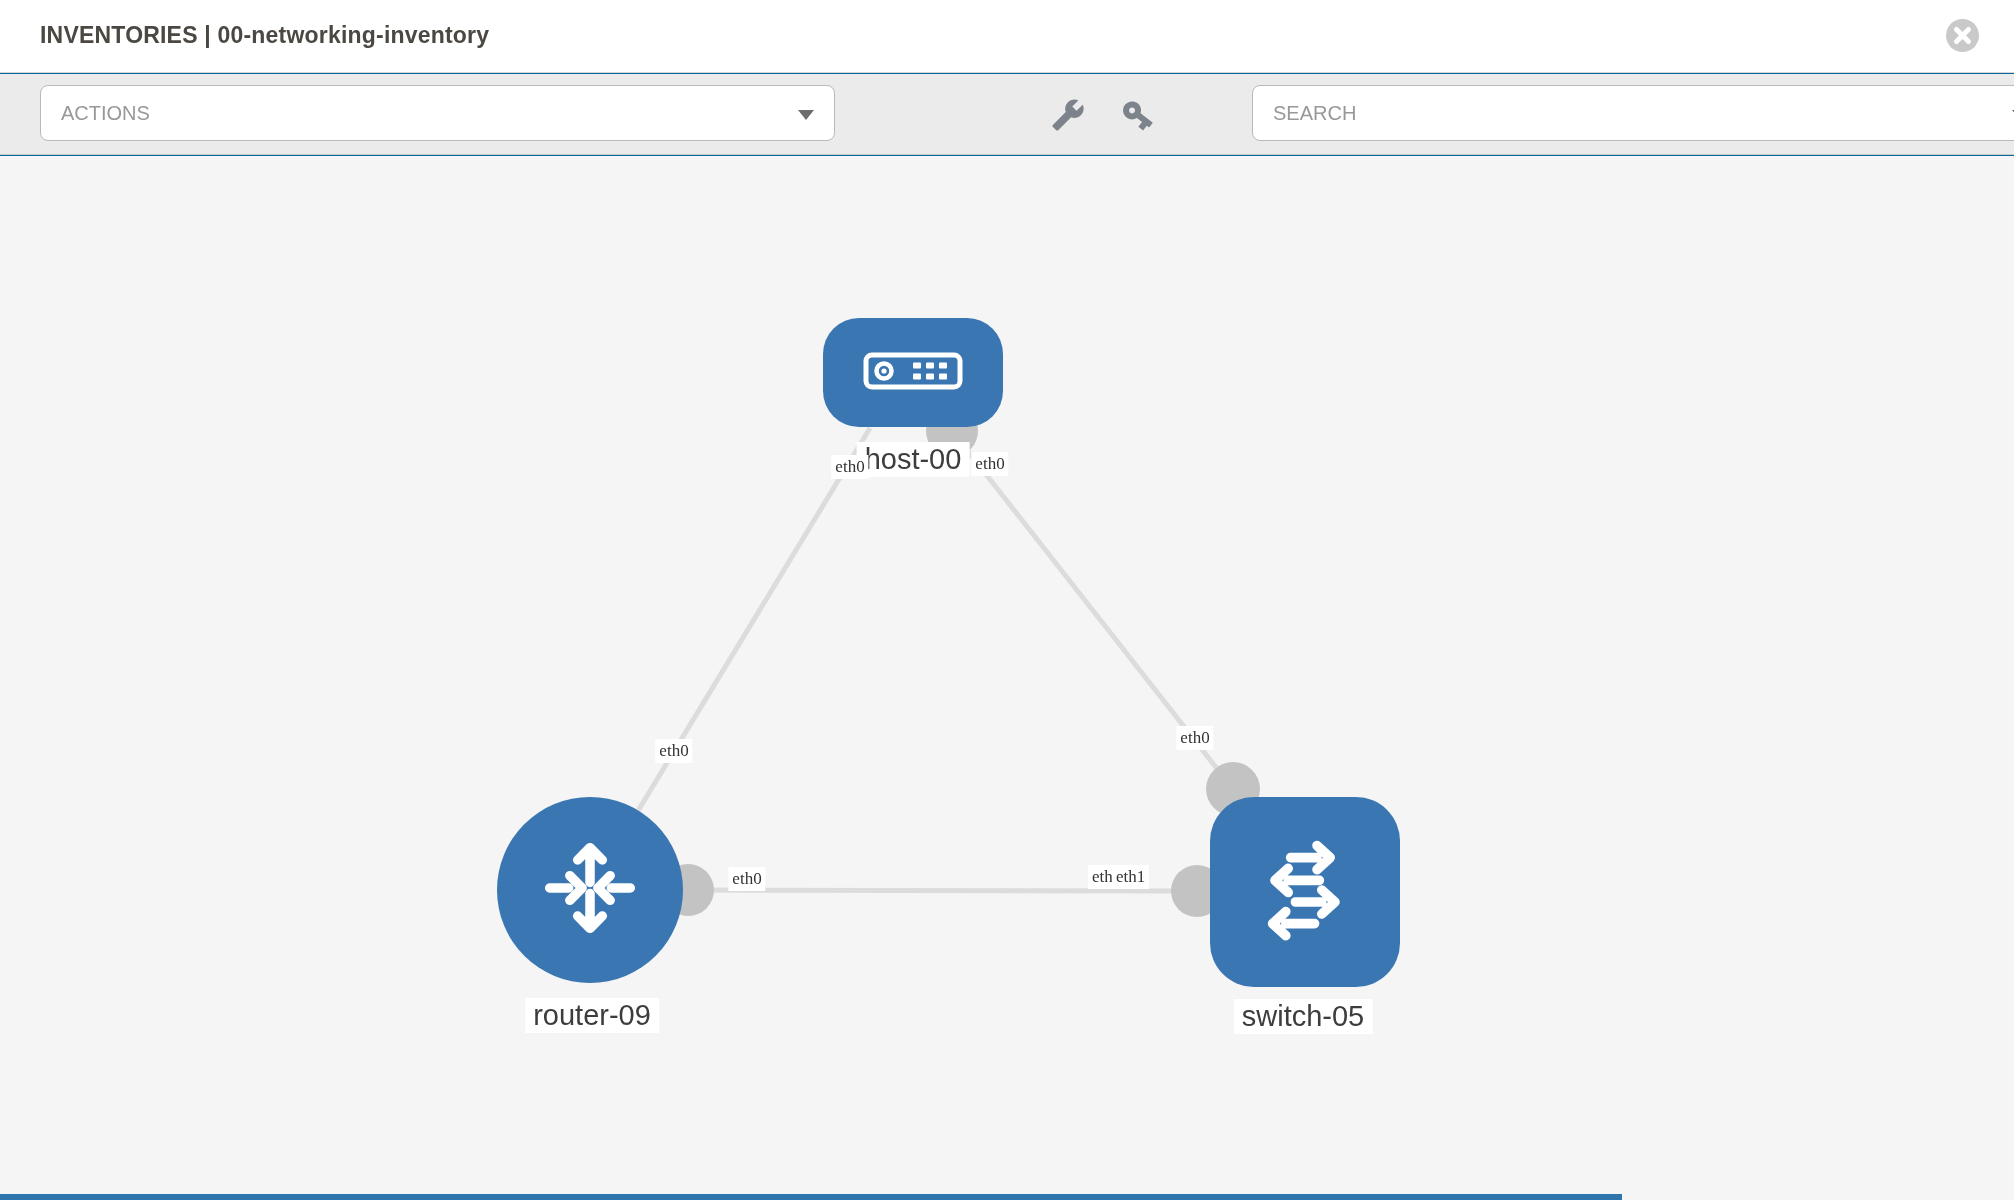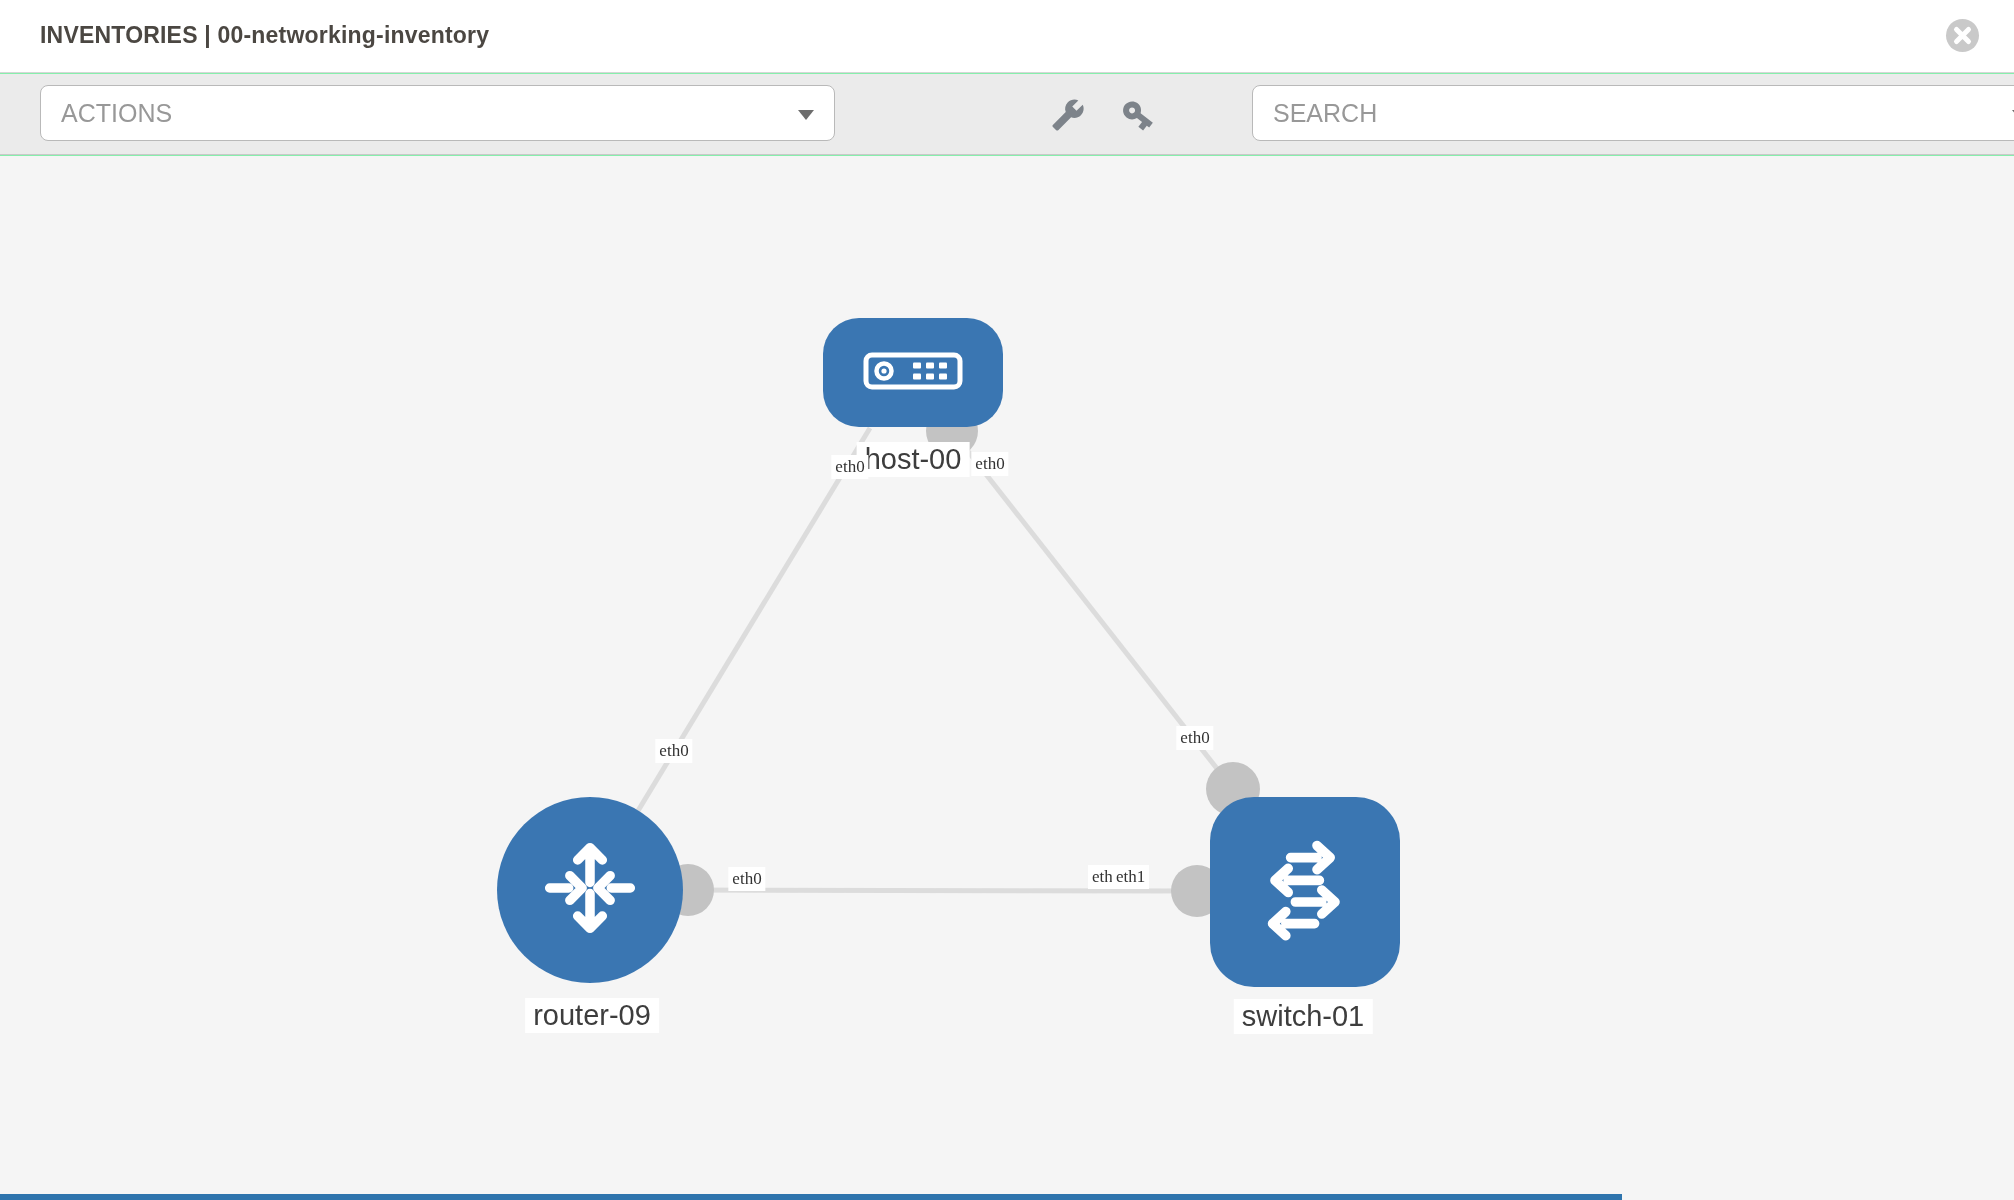--- a/index.html
+++ b/index.html
@@ -1,27 +1,27 @@
 <!DOCTYPE html>
 <html><head>
 <meta charset="utf-8">
 <style>
   * { margin:0; padding:0; box-sizing:border-box; }
   html,body { width:2014px; height:1200px; }
   body { font-family:"Liberation Sans", sans-serif; background:#fff; }
-  .viewport { position:relative; width:2014px; height:1200px; overflow:hidden; background:#86efac; }
+  .viewport { position:relative; width:2014px; height:1200px; overflow:hidden; background:#0369a1; }
 
   
   .header { position:absolute; left:0; top:0; width:2014px; height:73px; background:#fff; border-bottom:1px solid #d6d6d6; }
   .page-title { position:absolute; left:40px; top:22px; font-size:23px; font-weight:bold; color:#4b4742; letter-spacing:.2px; }
   .close-btn { position:absolute; right:34px; top:18px; width:35px; height:35px; border:none; background:transparent; cursor:pointer; }
 
   
   .toolbar { position:absolute; left:0; top:74px; width:2014px; height:81px; background:#ebebeb; border-bottom:1px solid #c9c9c9; }
-  .dropdown { position:absolute; top:11px; height:56px; background:#fff; border:1px solid #b9b9b9; border-radius:8px; display:flex; align-items:center; padding:0 20px; color:#989898; font-size:25px; cursor:pointer; }
+  .dropdown { position:absolute; top:11px; height:56px; background:#fff; border:1px solid #b9b9b9; border-radius:8px; display:flex; align-items:center; padding:0 20px; color:#989898; font-size:20px; cursor:pointer; }
   .dropdown.actions { left:40px;  width:795px; }
   .dropdown.search  { left:1252px; width:797px; }
   .caret { position:absolute; right:20px; top:24px; width:0; height:0; border-left:8px solid transparent; border-right:8px solid transparent; border-top:10px solid #6d6d6d; }
   .tool-btn { position:absolute; top:20px; width:42px; height:42px; border:none; background:transparent; cursor:pointer; padding:0; }
   .tool-btn.wrench { left:1047px; }
   .tool-btn.key    { left:1117px; }
   .tool-btn svg { display:block; margin:auto; }
 
   
   .canvas { position:absolute; left:0; top:156px; width:2014px; height:1044px; background:#f5f5f5; }
@@ -141,21 +141,21 @@
           <path d="M38 23 H60 M60 13 L71 23 L60 33"></path>
           <path d="M62 42 H36 M36 32 L25 42 L36 52"></path>
           <path d="M42 60 H64 M64 50 L75 60 L64 70"></path>
           <path d="M58 78 H34 M34 68 L23 78 L34 88"></path>
         </svg>
       </span>
     </div>
 
     <span class="node-label lbl-host">host-00</span>
     <span class="node-label lbl-router">router-09</span>
-    <span class="node-label lbl-switch">switch-01</span>
+    <span class="node-label lbl-switch">switch-05</span>
 
     <span class="if-label if-center if-host-left">eth0</span>
     <span class="if-label if-center if-host-right">eth0</span>
     <span class="if-label if-center if-link1-mid">eth0</span>
     <span class="if-label if-center if-router-right">eth0</span>
     <span class="if-label if-center if-switch-top">eth0</span>
     <span class="if-label if-overlap-back">eth0</span>
     <span class="if-label if-overlap-front">eth1</span>
 
   </div>

